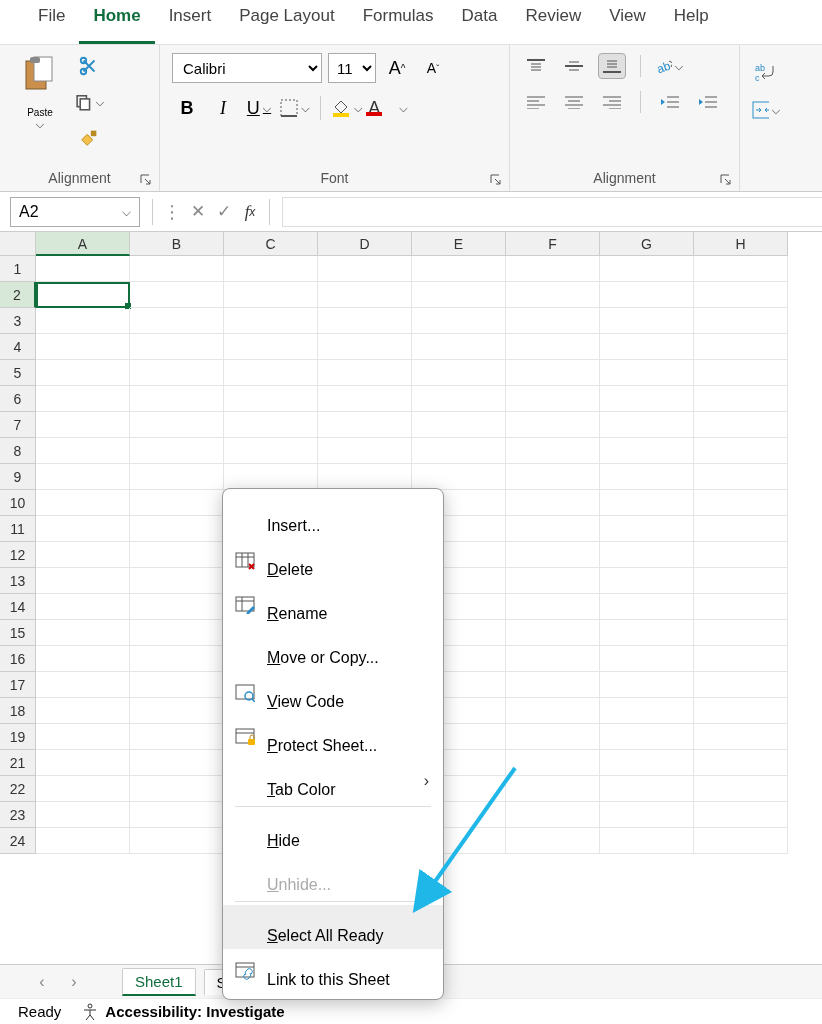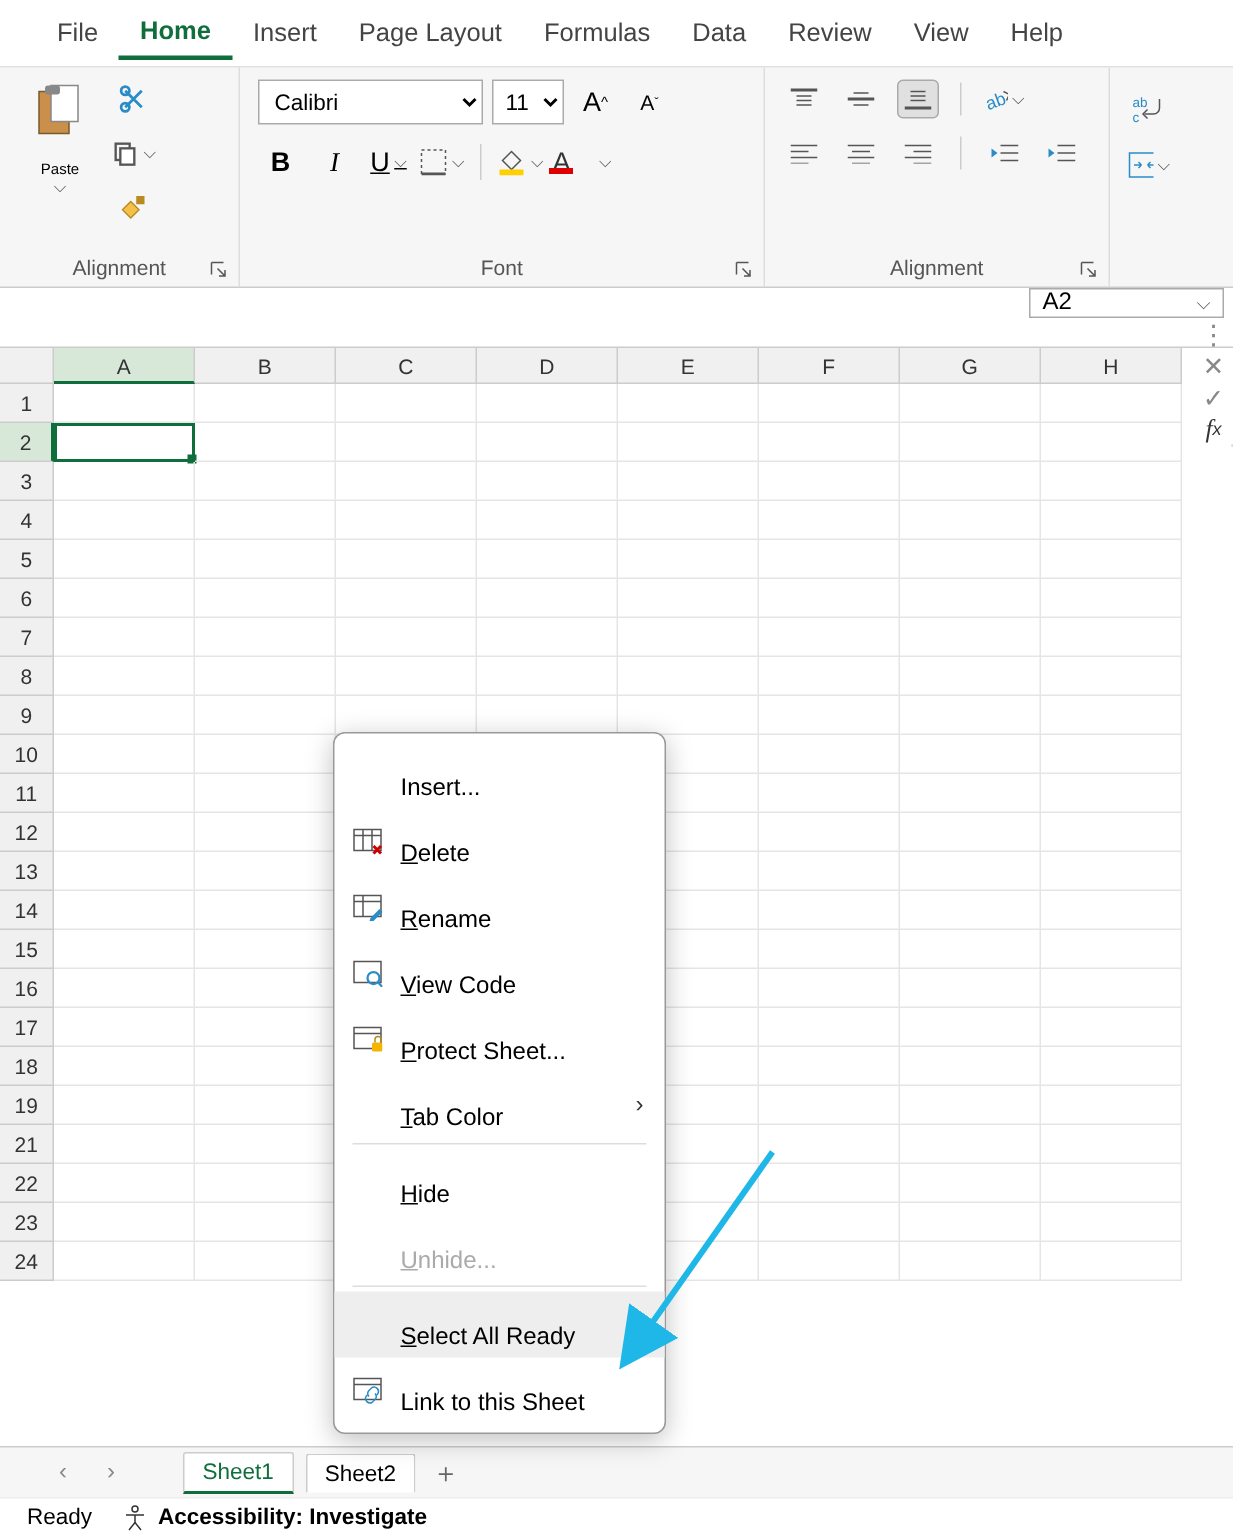--- a/index.html
+++ b/index.html
@@ -1,19 +1,19 @@
 <!DOCTYPE html>
 <html><head>
 <meta charset="utf-8">
 <style>
 * { box-sizing: border-box; margin: 0; padding: 0; font-family: "Segoe UI", Arial, sans-serif; }
 html, body { width: 822px; height: 1024px; overflow: hidden; background: #fff; }
 
 
-.menubar { height: 44px; display: flex; align-items: center; gap: 0; padding: 0 24px; font-size: 17px; color: #444; background: #fff; }
+.menubar { height: 44px; display: flex; gap: 0; padding: 0 24px; font-size: 17px; color: #444; background: #fff; }
 .menubar .item { padding: 6px 14px; cursor: pointer; }
 .menubar .item.active { color: #0f6e3c; font-weight: 600; border-bottom: 3px solid #0f6e3c; }
 
 
 .ribbon { height: 148px; background: #f6f6f6; border-top: 1px solid #e1e1e1; border-bottom: 1px solid #ccc; display: flex; }
 .group { border-right: 1px solid #ddd; padding: 8px 12px 2px 12px; display: flex; flex-direction: column; }
 .group-body { flex: 1; display: flex; align-items: flex-start; gap: 6px; }
 .group-label { height: 22px; display: flex; justify-content: center; align-items: center; font-size: 14px; color: #555; position: relative; }
 .launcher { position: absolute; right: -6px; bottom: 2px; width: 14px; height: 14px; }
 
@@ -34,21 +34,21 @@
 
 .align-col { display: flex; flex-direction: column; gap: 10px; }
 .align-row { display: flex; gap: 10px; align-items: center; }
 .albtn { width: 28px; height: 26px; display: flex; align-items: center; justify-content: center; cursor: pointer; }
 .albtn.sel { background: #e0e0e0; border: 1px solid #aaa; border-radius: 4px; }
 
 
 .num-col { display: flex; flex-direction: column; gap: 12px; align-items: center; padding-top: 6px; }
 
 
-.fxbar { height: 40px; display: flex; align-items: flex-end; border-bottom: 1px solid #ccc; flex-direction: column; }
+.fxbar { height: 40px; display: flex; align-items: center; border-bottom: 1px solid #ccc; }
 .namebox { width: 130px; height: 30px; border: 1px solid #aaa; margin: 0 6px 0 10px; display: flex; align-items: center; padding: 0 8px; font-size: 16px; justify-content: space-between; }
 .nbdd { font-size: 12px; color: #555; }
 .vsep { width: 1px; height: 26px; background: #ccc; margin: 0 6px; }
 .fxbtn { width: 26px; height: 26px; display: flex; align-items: center; justify-content: center; color: #888; font-size: 17px; }
 .fxbtn.fx { font-style: italic; color: #333; font-family: "Times New Roman", serif; }
 .fxinput { flex: 1; height: 30px; border: 1px solid #ddd; border-right: none; margin-left: 6px; }
 
 
 .grid { position: relative; }
 .colhdr { display: flex; height: 24px; }
@@ -605,20 +605,24 @@
         <svg width="20" height="18">
           <rect x="1" y="1" width="18" height="14" fill="none" stroke="#555"></rect>
           <line x1="1" y1="5" x2="19" y2="5" stroke="#555"></line>
           <line x1="7" y1="1" x2="7" y2="15" stroke="#555"></line>
           <path d="M12 16l6-6 2 2-6 6-3 1z" fill="#2a8cc7"></path>
         </svg>
       </div>
     <div class="clabel"><span class="ul">R</span><span>ename</span></div>
   </div>
   <div class="citem">
+      <div class="cicon"></div>
+      <div class="clabel"><span class="ul">M</span><span>ove or Copy...</span></div>
+    </div>
+  <div class="citem">
     <div class="cicon">
         <svg width="20" height="18">
           <rect x="1" y="1" width="18" height="14" fill="none" stroke="#555"></rect>
           <circle cx="14" cy="12" r="4" fill="none" stroke="#2a8cc7" stroke-width="1.5"></circle>
           <line x1="17" y1="15" x2="20" y2="18" stroke="#2a8cc7" stroke-width="1.5"></line>
         </svg>
       </div>
     <div class="clabel"><span class="ul">V</span><span>iew Code</span></div>
   </div>
   <div class="citem">

